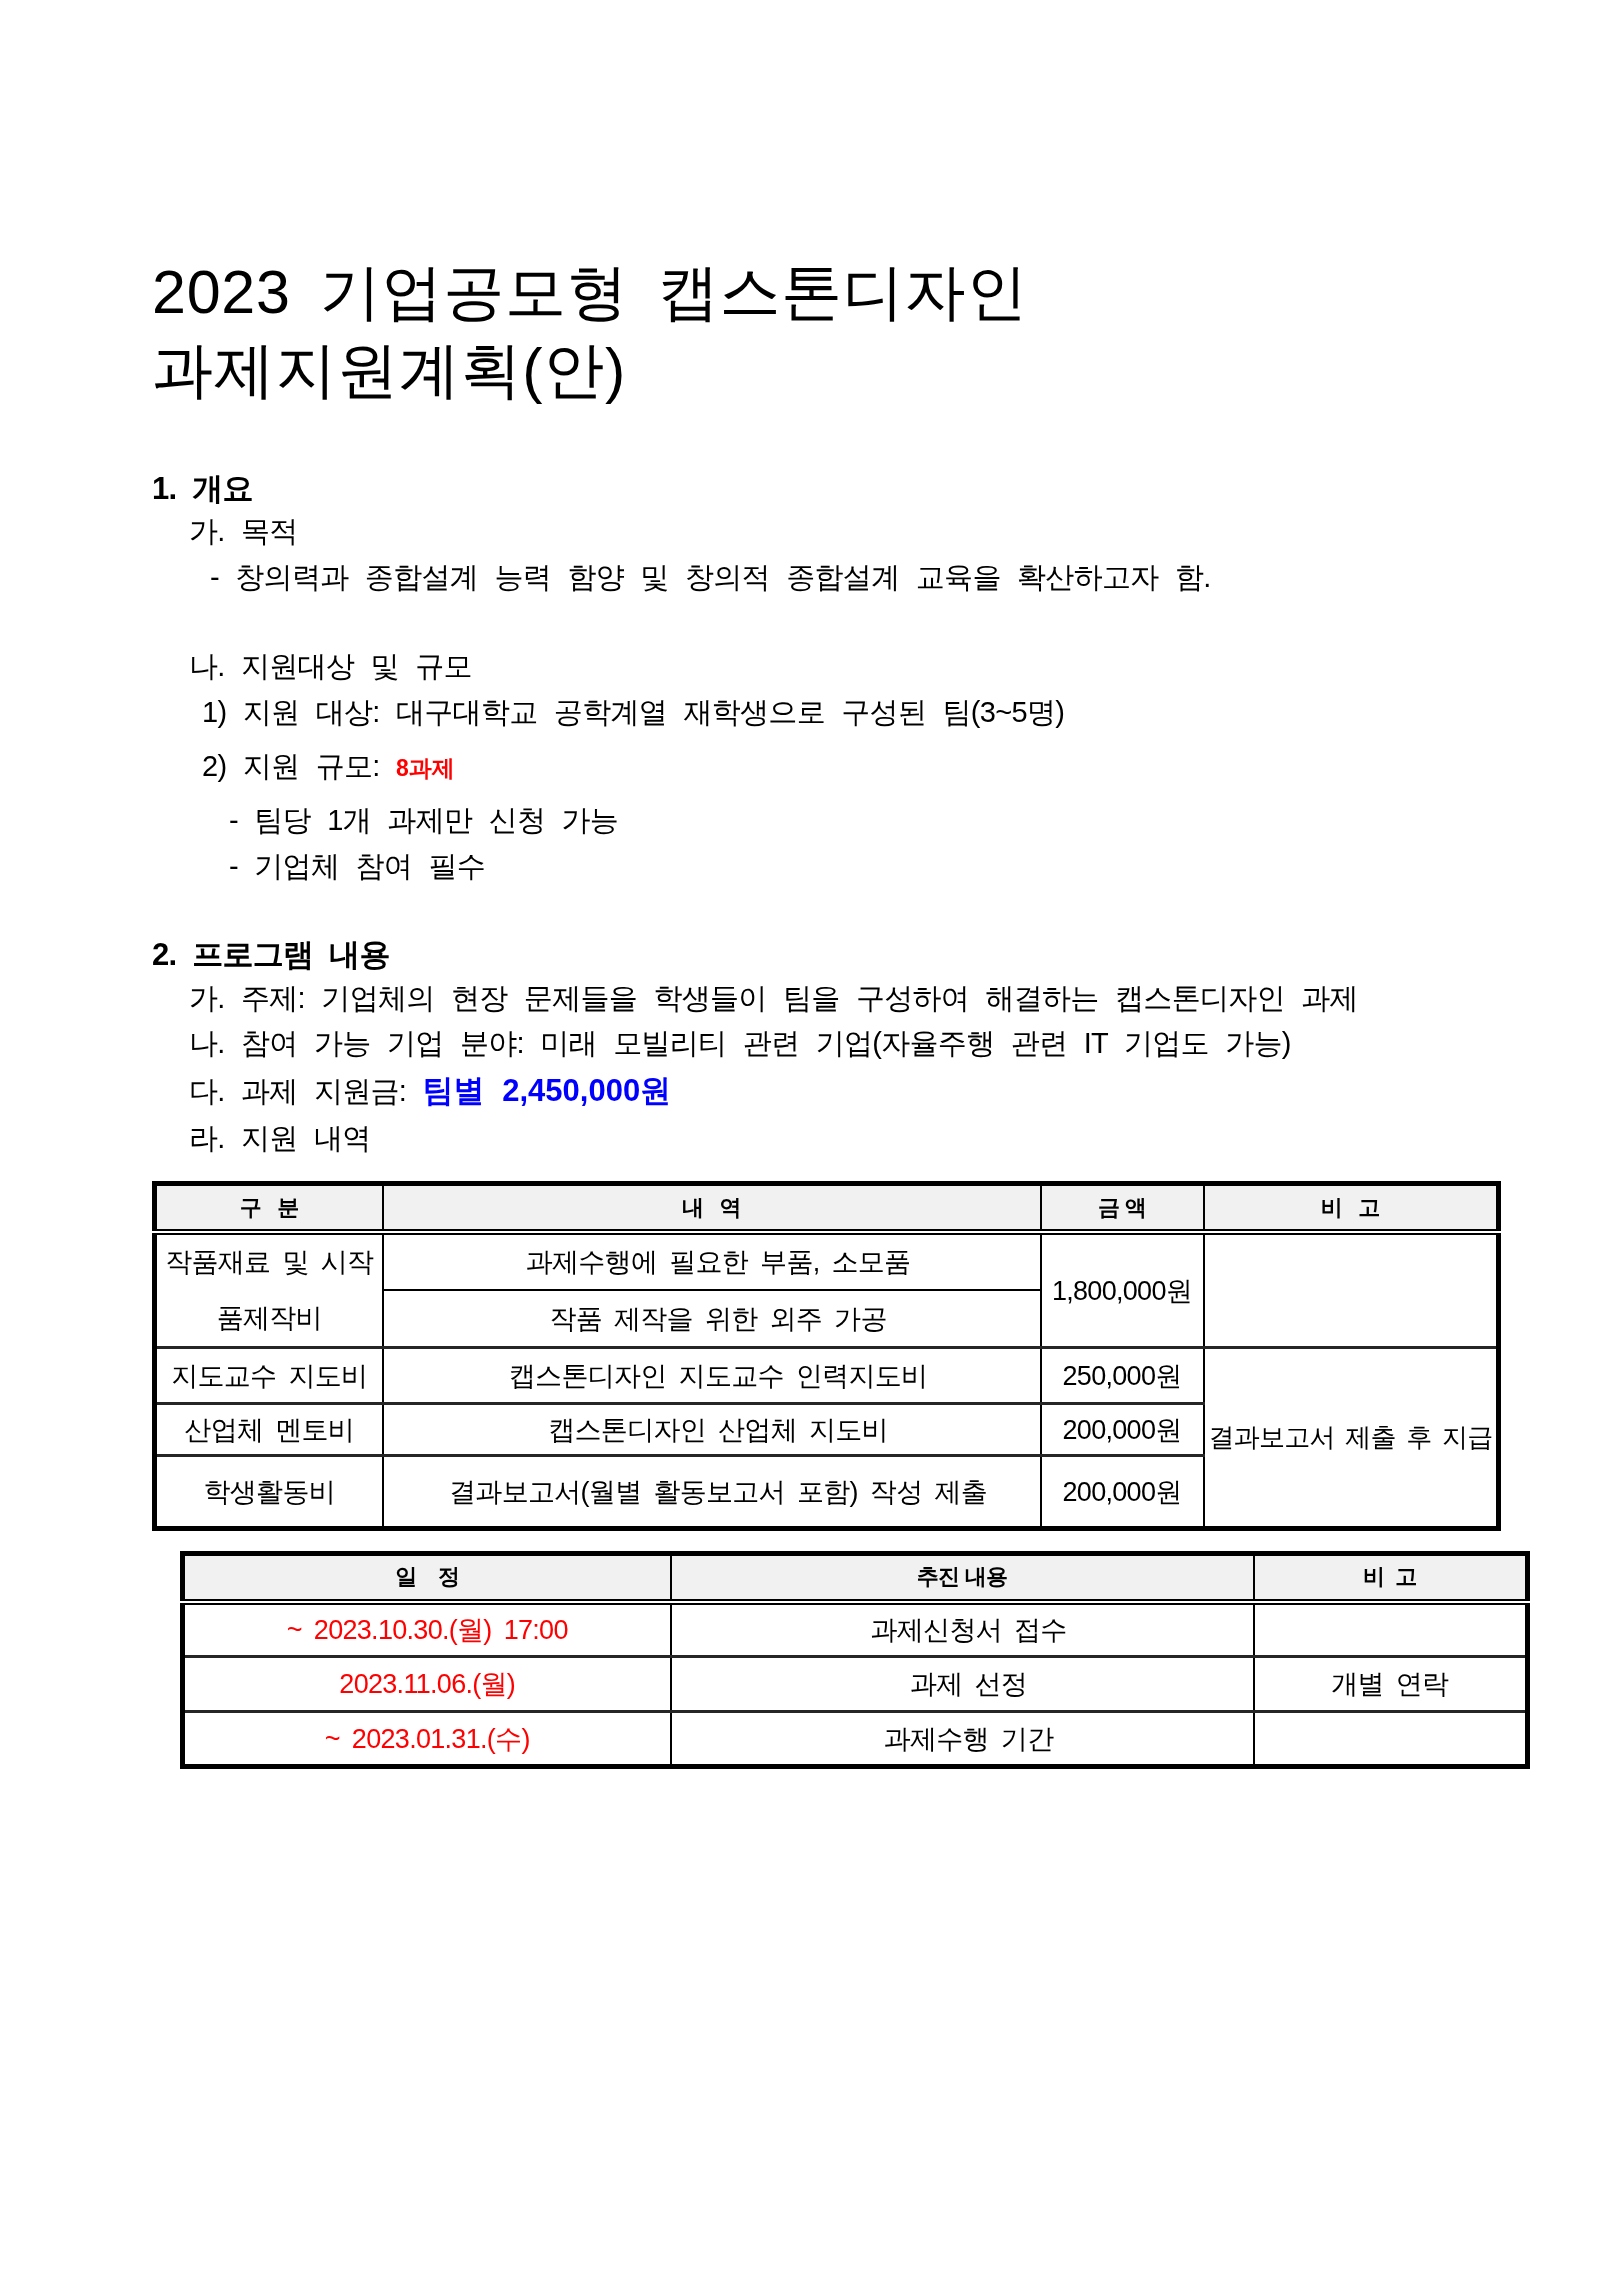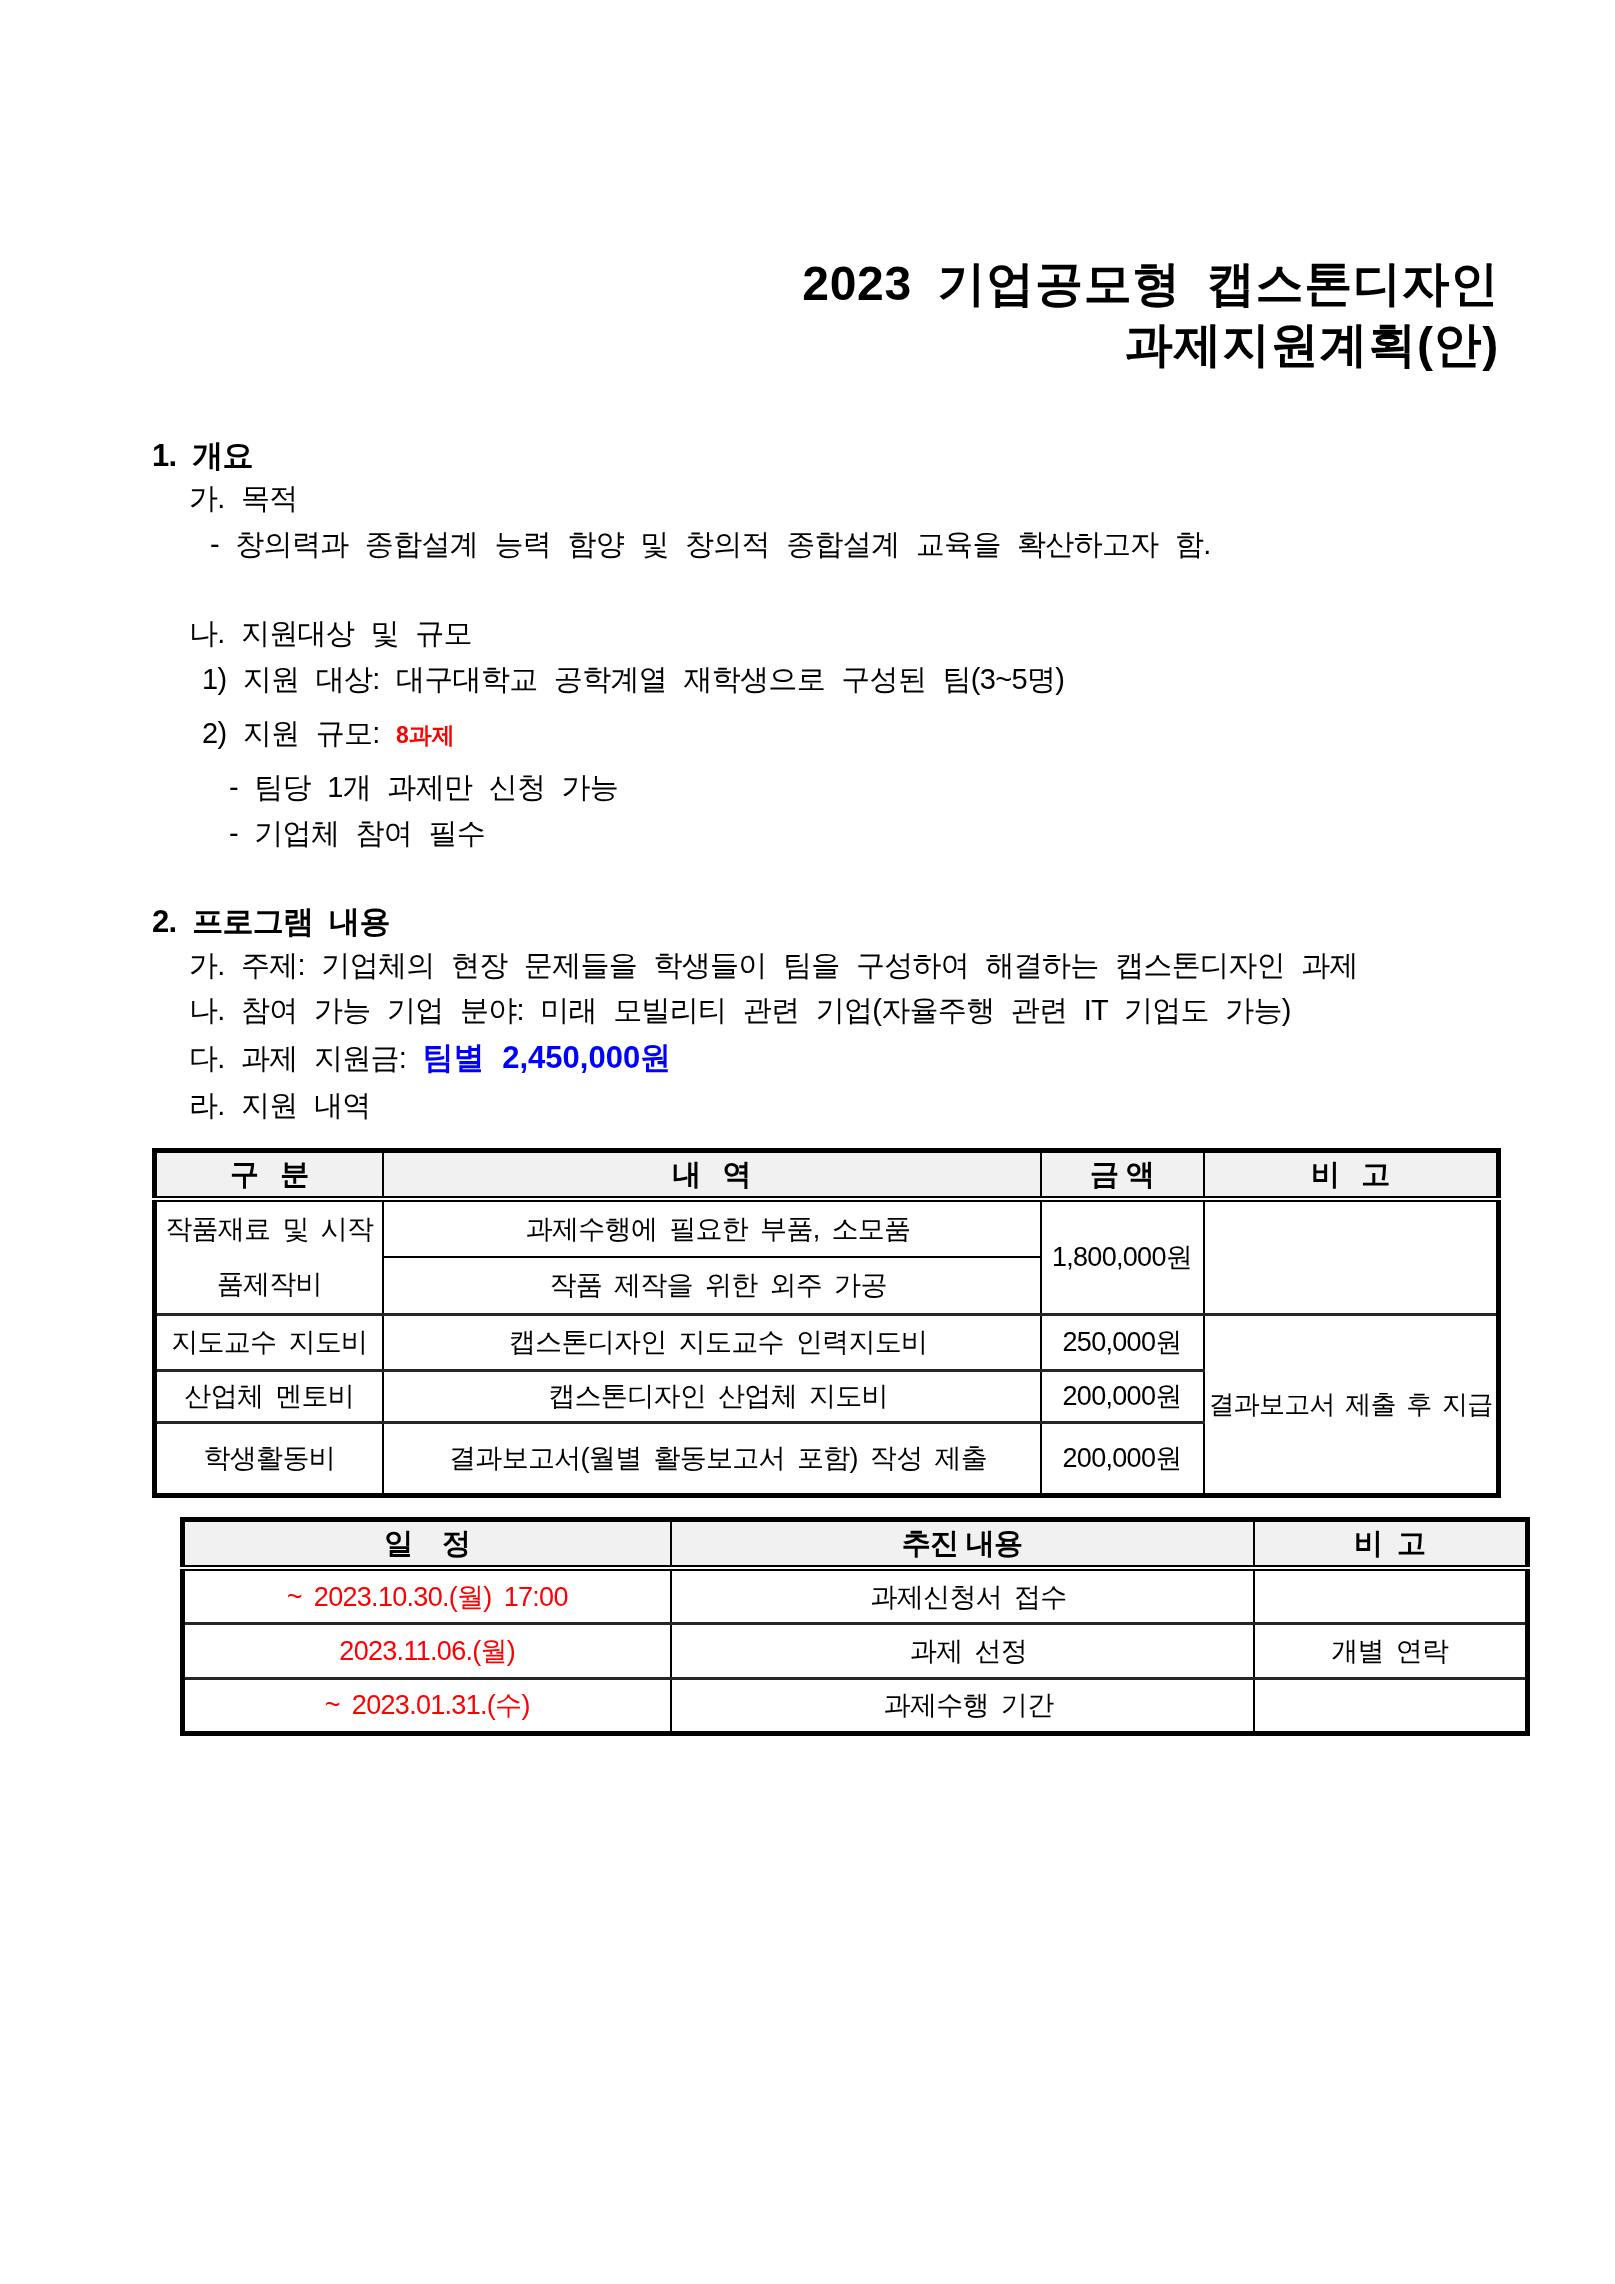--- a/index.html
+++ b/index.html
@@ -15,23 +15,23 @@
     margin:0 auto;
     background:#ffffff;
     font-family:"Liberation Sans","DejaVu Sans",sans-serif;
     color:#000;
     overflow:hidden;
     box-sizing:border-box;
     padding:253px 117px 0 152px;
   }
   
   .doc-title{
-    text-align:right;
-    font-size:48px;
-    font-weight:700;
+    text-align:left;
+    font-size:61px;
+    font-weight:400;
     letter-spacing:0.7px;
     word-spacing:11.7px;
     line-height:1.28;
   }
   
   .sec-heading{
     font-size:31px;
     font-weight:700;
     letter-spacing:-0.7px;
     word-spacing:7.8px;
@@ -87,21 +87,21 @@
   .tbl th,.tbl td{
     border:2px solid #000;
     vertical-align:middle;
     text-align:center;
     padding:0 3.9px;
     overflow:hidden;
   }
   .tbl thead th{
     background:var(--thead-bg);
     font-weight:700;
-    font-size:29px;
+    font-size:22px;
     white-space:pre;
     word-spacing:normal;
     height:43px;
     border-bottom:6.5px double #000;
   }
   .tbl .cell-left{
     text-align:center;
     padding-left:17px;
   }
   tr.major>td{border-top:3.3px solid #262626;}

